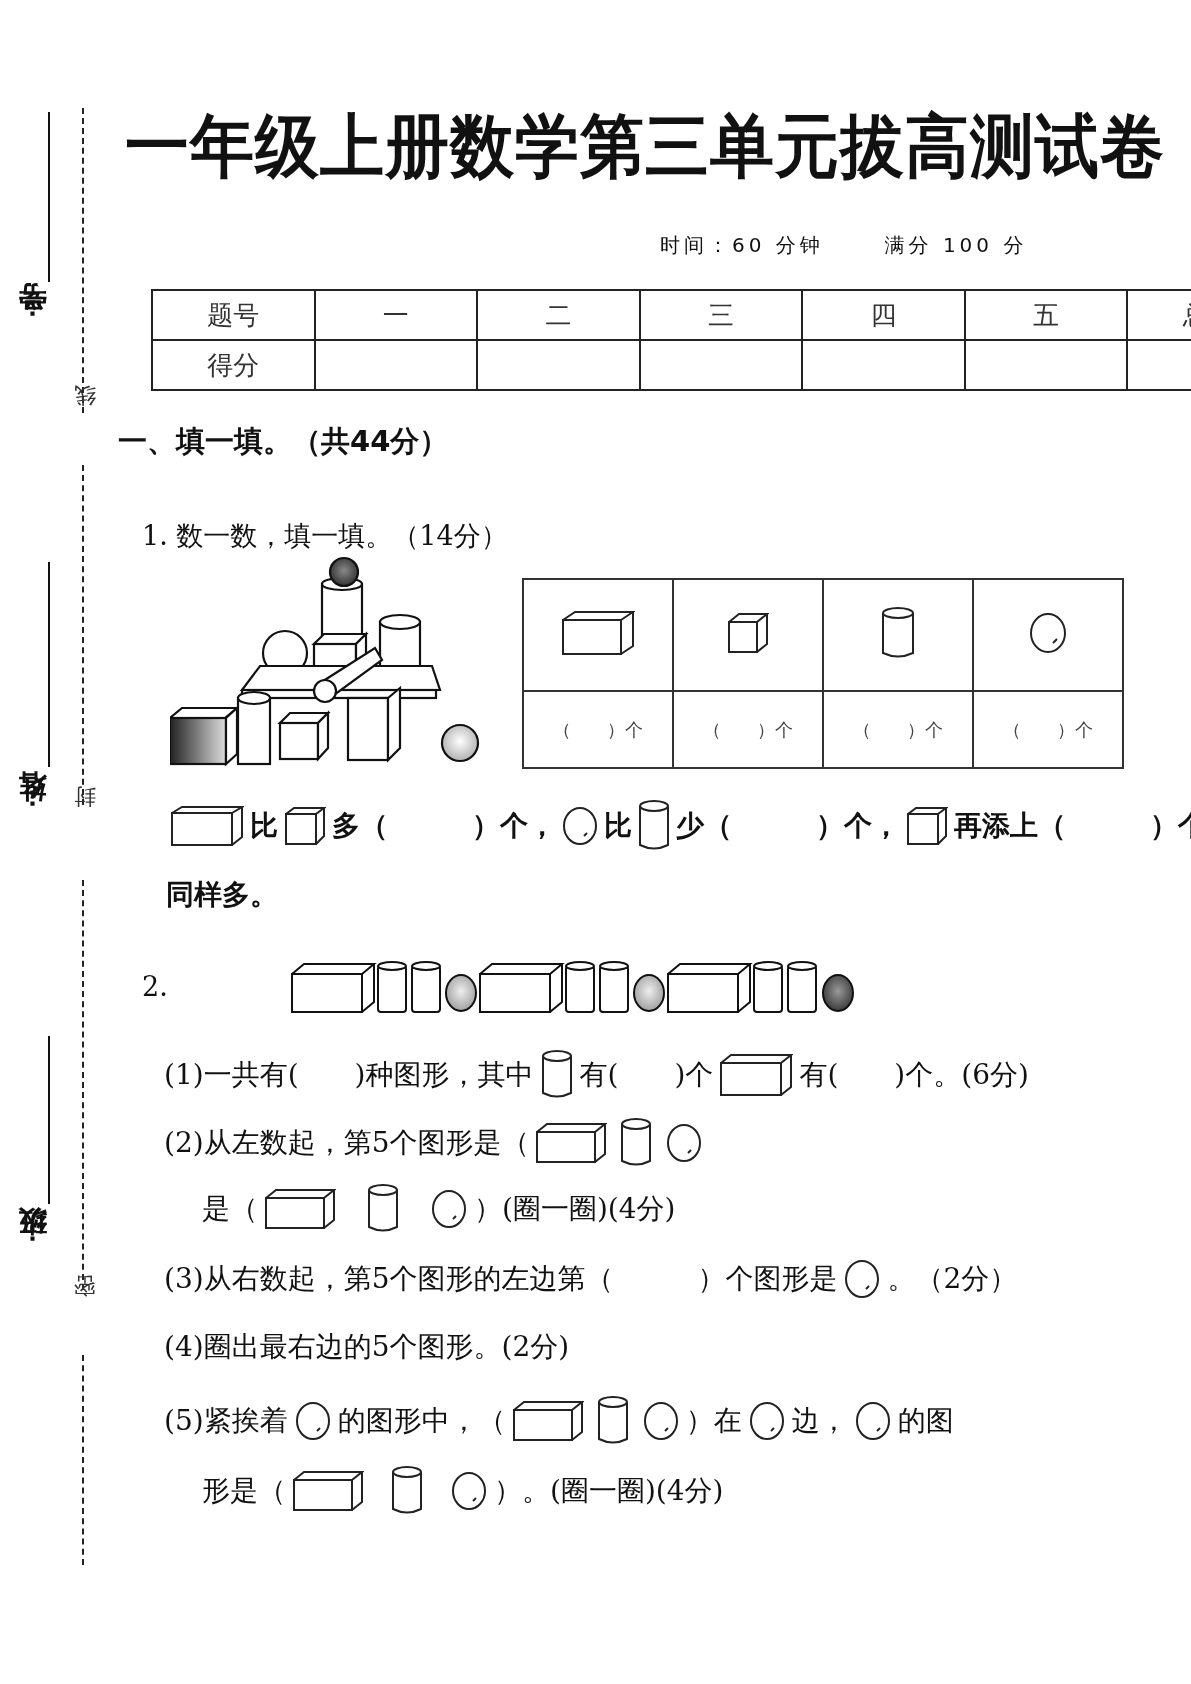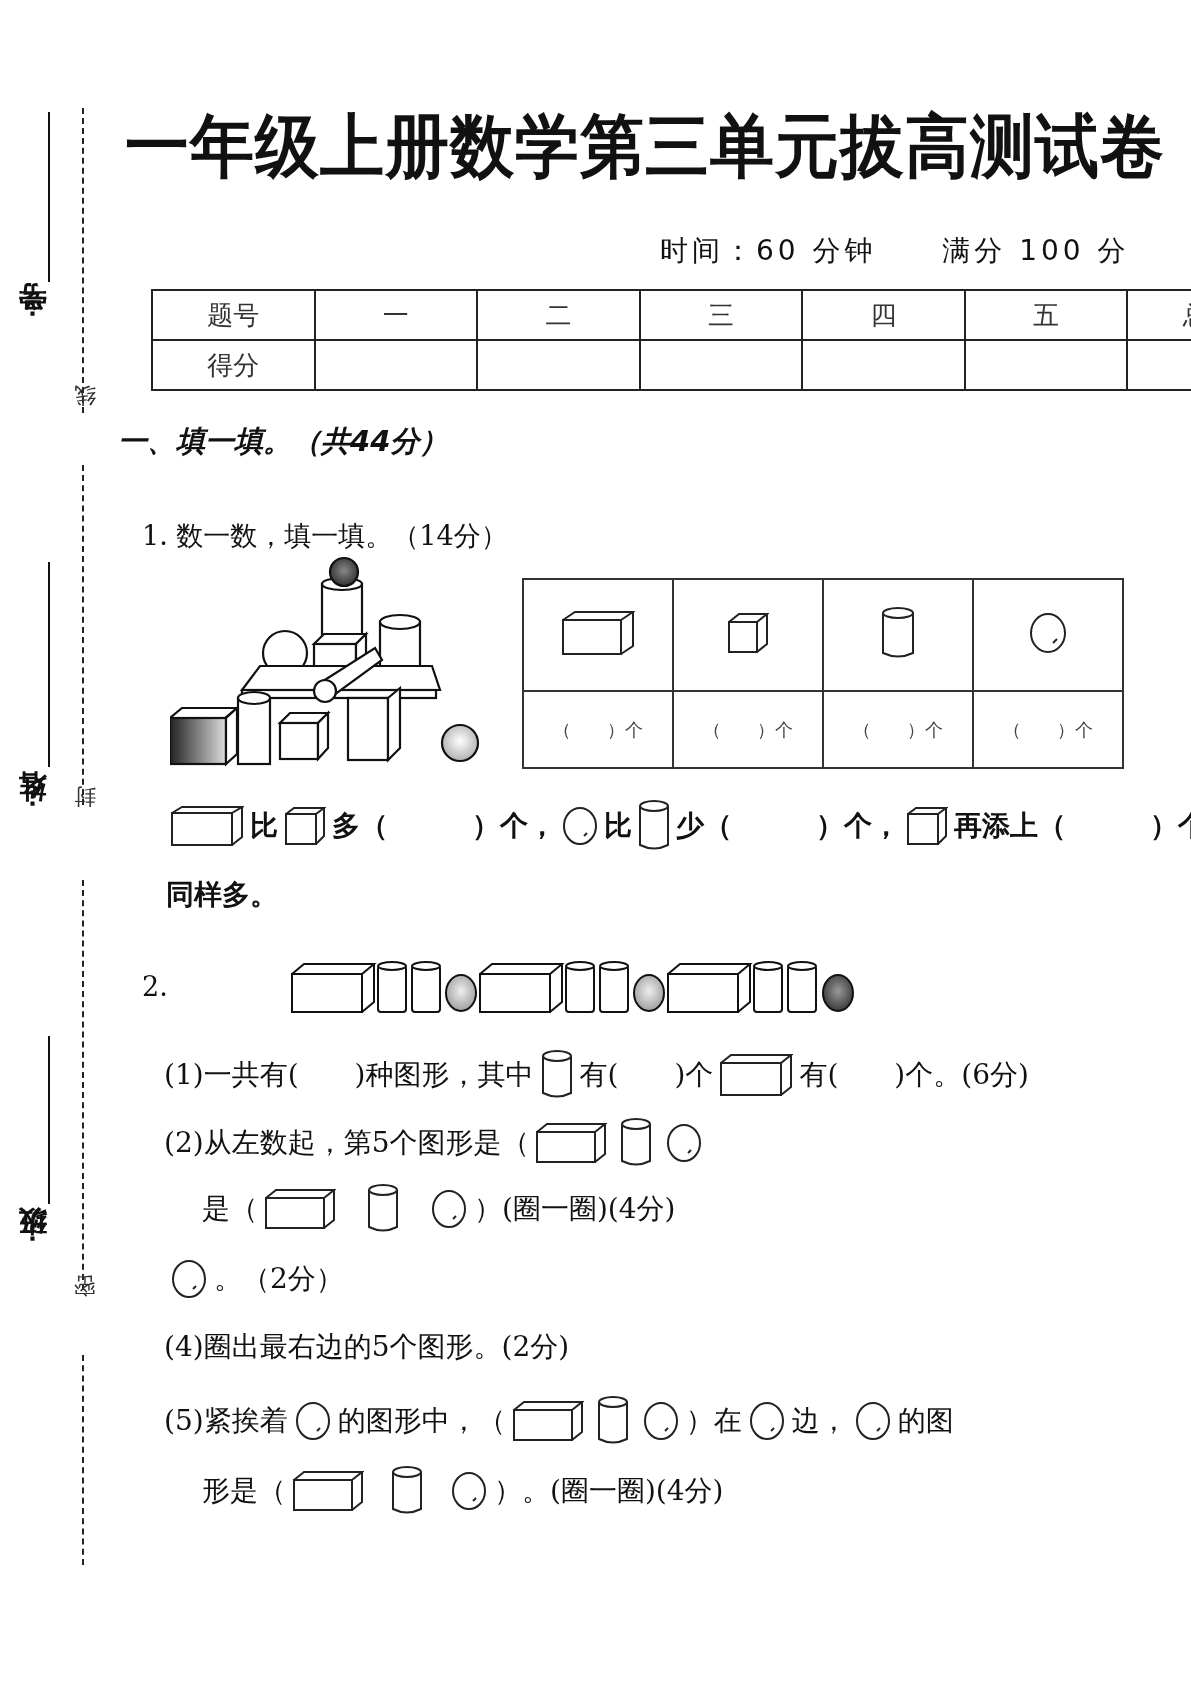--- a/index.html
+++ b/index.html
@@ -8,24 +8,24 @@
   .abs { position:absolute; }
   
   .dashline { position:absolute; left:82px; width:0; border-left:2px dashed #222; }
   .solidline { position:absolute; left:48px; width:0; border-left:2px solid #111; }
   .vlabel { position:absolute; left:14px; writing-mode:vertical-rl; transform:rotate(180deg);
             font-family:"DejaVu Sans","Liberation Sans",sans-serif; font-weight:bold; font-size:28px; letter-spacing:2px; }
   .vseal { position:absolute; left:70px; writing-mode:vertical-rl; transform:rotate(180deg);
            font-size:22px; color:#333; }
   .title { position:absolute; left:125px; top:100px; font-family:"DejaVu Serif","Liberation Serif",serif;
            font-weight:bold; font-size:64px; letter-spacing:1px; white-space:nowrap; transform:scaleY(1.08); transform-origin:top left;}
-  .meta { position:absolute; left:660px; top:232px; font-family:"DejaVu Sans","Liberation Sans",sans-serif; font-size:28px; letter-spacing:4px; white-space:nowrap;}
+  .meta { position:absolute; left:660px; top:232px; font-family:"DejaVu Sans","Liberation Sans",sans-serif; font-size:20px; letter-spacing:4px; white-space:nowrap;}
   table.score { position:absolute; left:151px; top:289px; border-collapse:collapse; width:1140px; }
   table.score td { border:2px solid #222; height:46px; text-align:center; font-size:26px; color:#333; width:144px; }
-  .sec { position:absolute; left:118px; top:422px; font-family:"DejaVu Sans","Liberation Sans",sans-serif; font-weight:bold; font-size:29px; white-space:nowrap;font-style:italic;}
+  .sec { position:absolute; left:118px; top:422px; font-family:"DejaVu Sans","Liberation Sans",sans-serif; font-weight:bold; font-size:29px; white-space:nowrap;}
   .q { position:absolute; font-size:27px; white-space:nowrap;margin-top:36px; }
   table.count { position:absolute; left:522px; top:578px; border-collapse:collapse; }
   table.count td { border:2px solid #333; width:146px; text-align:center; }
   table.count tr.icons td { height:108px; }
   table.count tr.blanks td { height:73px; font-size:18px; color:#444; }
   .bold { font-family:"DejaVu Sans","Liberation Sans",sans-serif; font-weight:bold; font-size:28px; }
   .line { position:absolute; display:flex; align-items:center; white-space:nowrap; font-size:28px; }
   .line svg { margin:0 6px; }
   .gap { display:inline-block; }
 </style>
@@ -348,20 +348,21 @@
   <svg width="38" height="42" viewBox="0 0 38 42">
       <g fill="none" stroke="#222" stroke-width="2">
         <ellipse cx="19" cy="21" rx="16" ry="18"></ellipse>
         <line x1="23" y1="31" x2="26" y2="28"></line>
       </g>
     </svg>
   <span>）(圈一圈)(4分)</span>
 </div>
 
 <div class="line" style="left:164px;top:1258px;">
+  <span>(3)从右数起，第5个图形的左边第（　　　）个图形是</span>
   <svg width="38" height="42" viewBox="0 0 38 42">
       <g fill="none" stroke="#222" stroke-width="2">
         <ellipse cx="19" cy="21" rx="16" ry="18"></ellipse>
         <line x1="23" y1="31" x2="26" y2="28"></line>
       </g>
     </svg>
   <span>。（2分）</span>
 </div>
 
 <div class="line" style="left:164px;top:1328px;">

